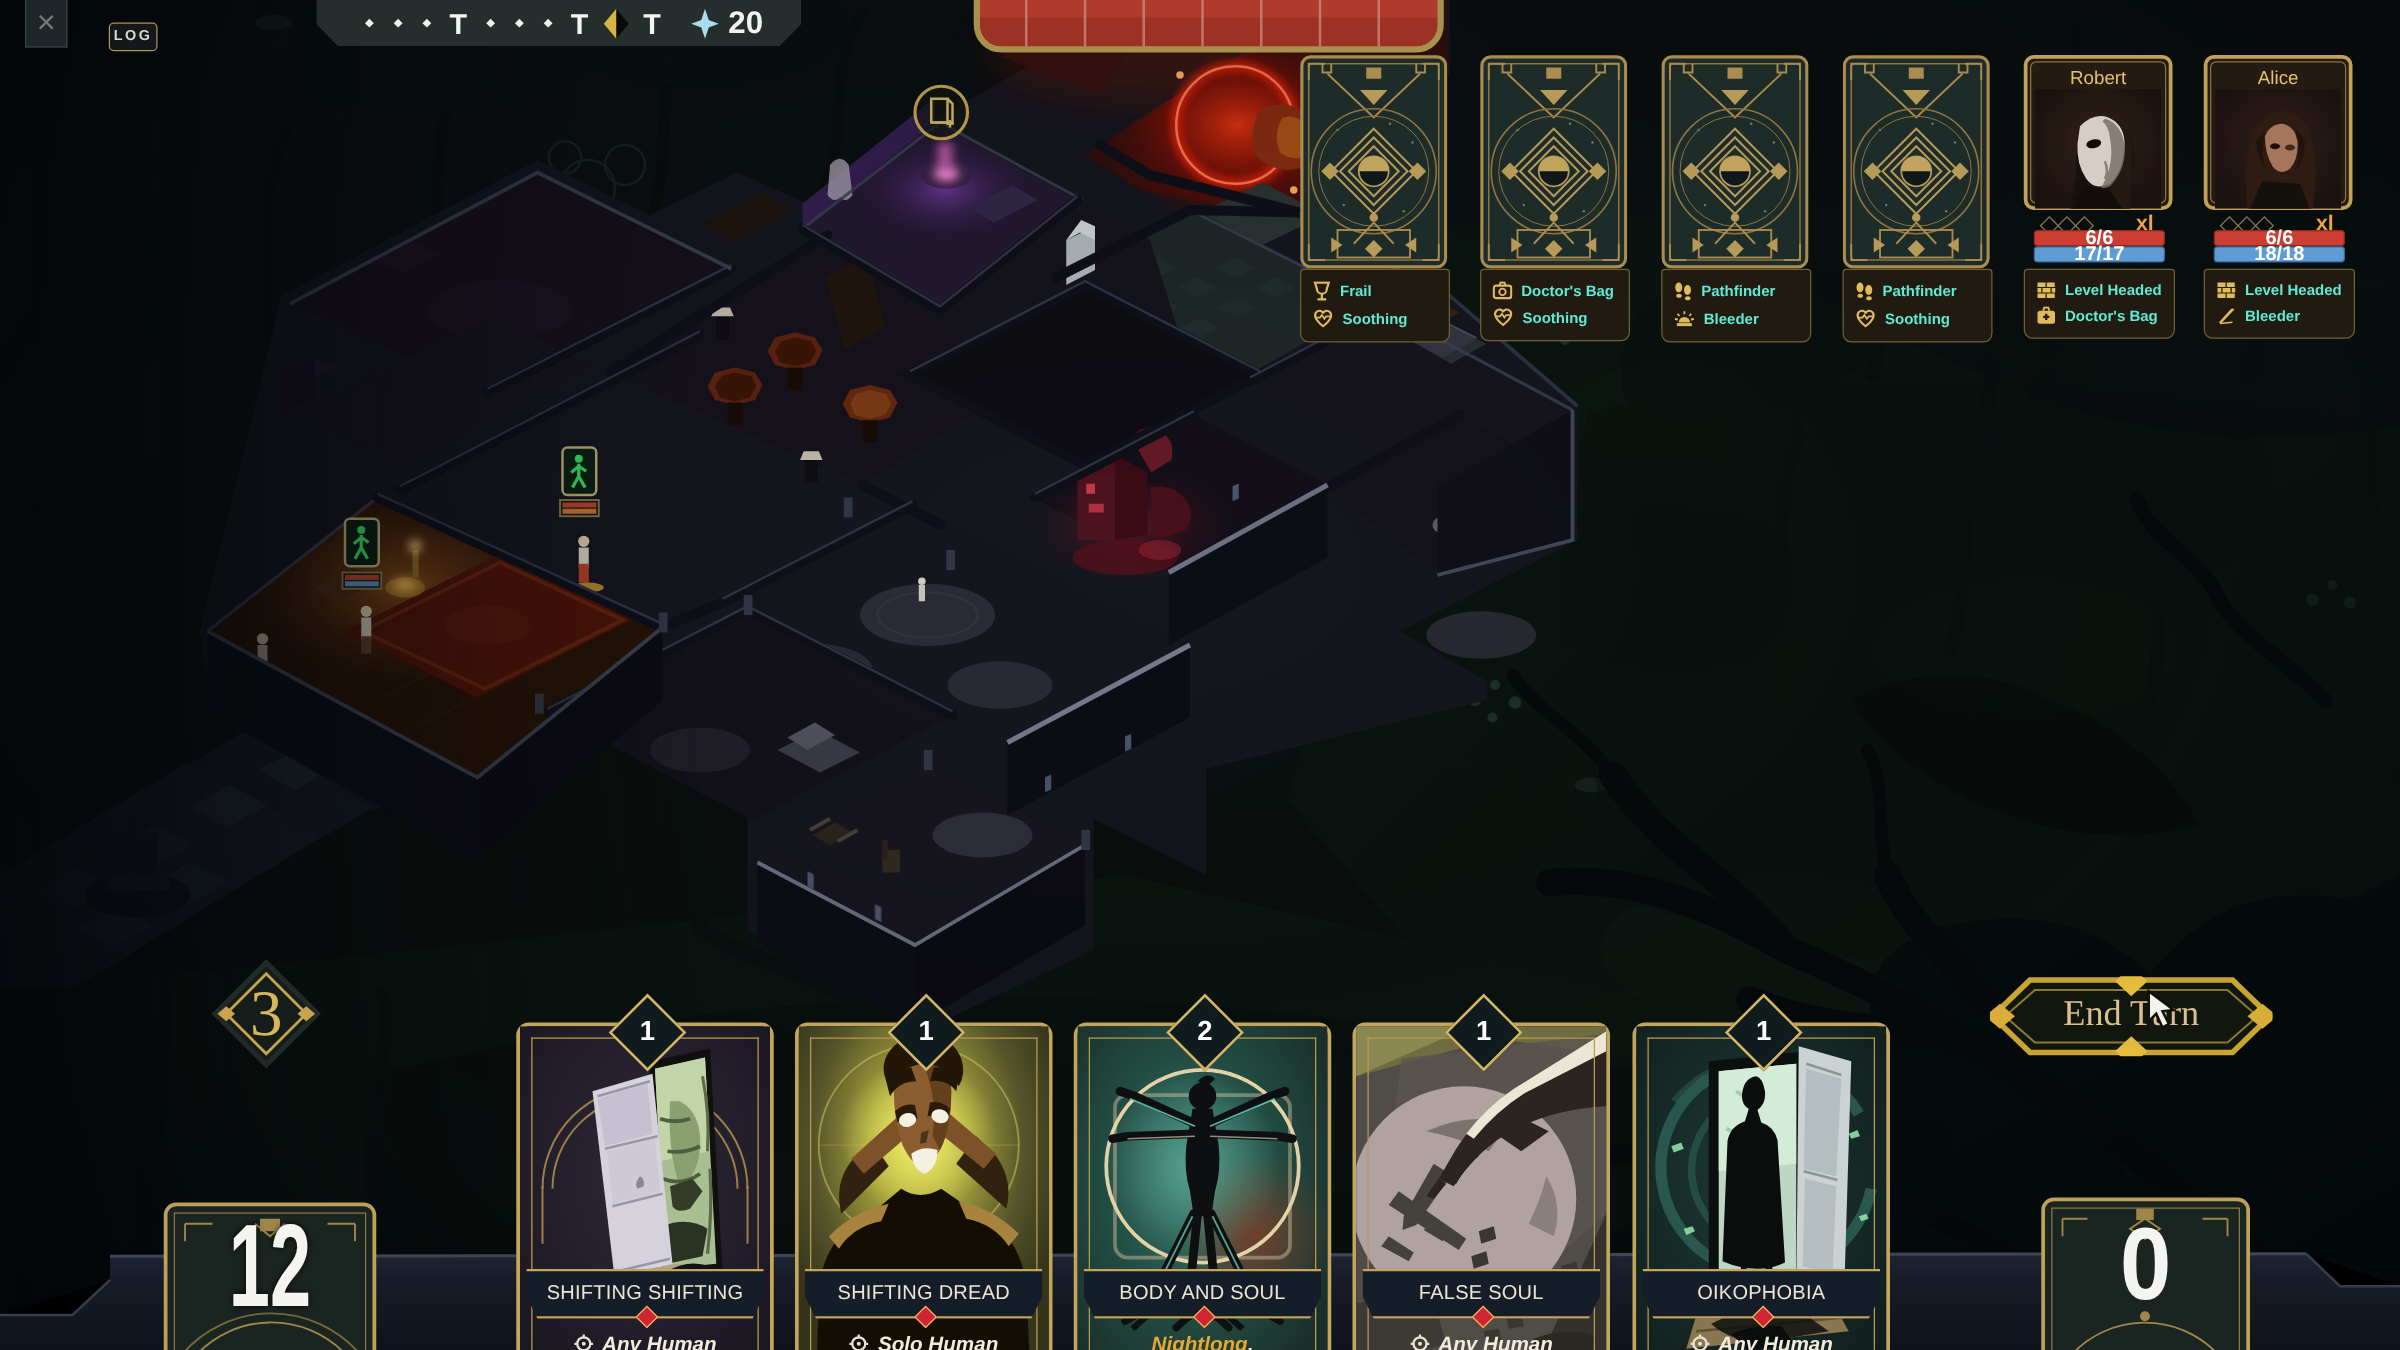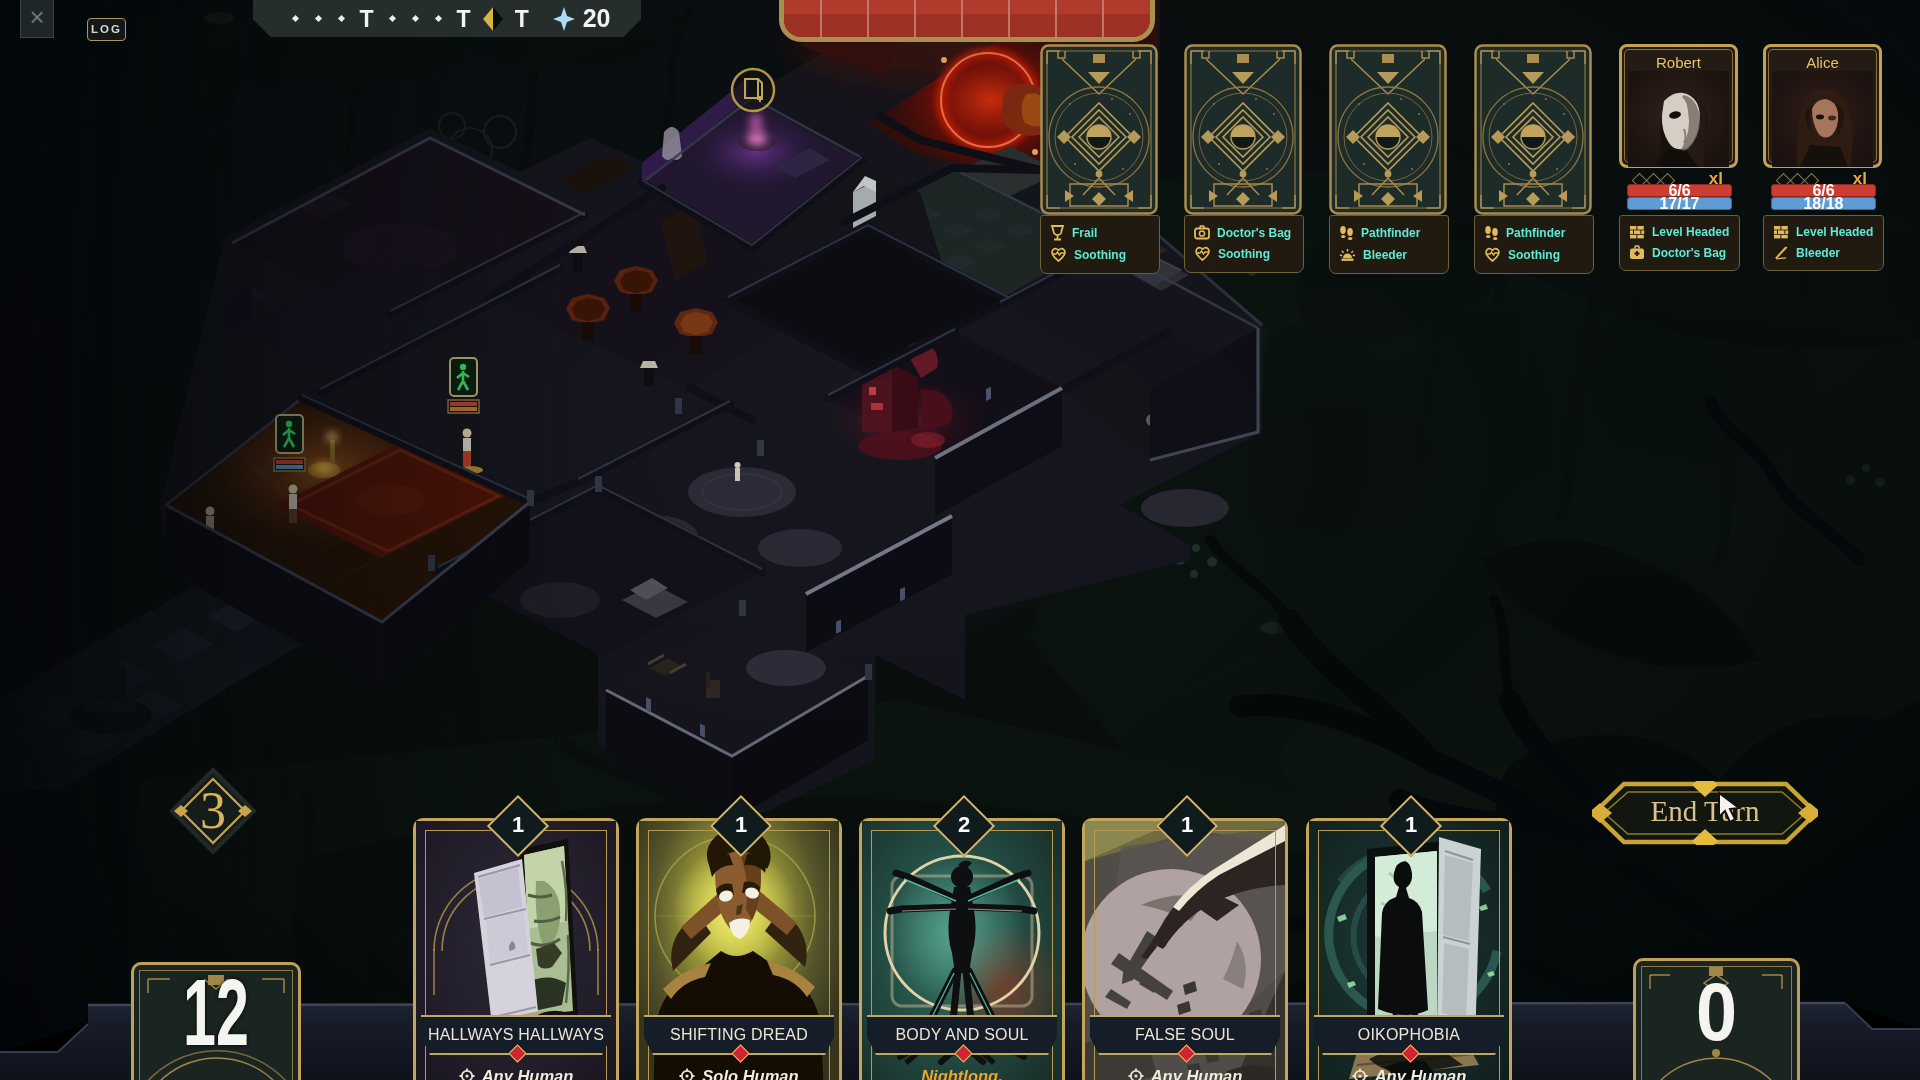--- a/index.html
+++ b/index.html
@@ -932,21 +932,21 @@
     <polygon points="58,52 106,38 122,190 76,204" fill="#d5d2dc"></polygon>
     <polygon points="62,58 102,46 106,86 68,96" fill="#c2bece" opacity="0.85"></polygon>
     <polygon points="70,100 108,90 112,132 74,142" fill="#c9c5d4" opacity="0.7"></polygon>
     <path d="M62,56 L104,44 M68,98 L110,88 M74,144 L114,134 M78,196 L120,186" stroke="#9a96a8" stroke-width="2" fill="none"></path>
     <path d="M96,120 q4,2 3,8 l-5,2 q-3,-4 2,-10" fill="#8a8698"></path>
     <polygon points="70,200 126,190 158,196 150,216 64,220" fill="#b0a284"></polygon>
     <path d="M74,204 q40,-8 70,-2 l-4,10 q-30,-4 -62,2 z" fill="#18141c" opacity="0.55"></path>
     <path d="M118,196 q16,-10 34,-4 l-6,14 q-16,-4 -28,-2 z" fill="#141018"></path>
   </svg>
   <div class="inframe"></div>
-  <div class="title">HALLWAYS HALLWAYS</div>
+  <div class="title">SHIFTING SHIFTING</div>
   <div class="gem"></div>
   <div class="sub"><svg width="16" height="16" viewBox="0 0 16 16" style="vertical-align:-2px;margin-right:7px">
           <circle cx="8" cy="8" r="5.2" fill="none" stroke="#e8e2d2" stroke-width="1.8"></circle>
           <circle cx="8" cy="8" r="1.6" fill="#e8e2d2"></circle>
           <path d="M8,0.5 v3 M8,12.5 v3 M0.5,8 h3 M12.5,8 h3" stroke="#e8e2d2" stroke-width="1.8"></path>
         </svg>Any Human</div>
 </div>
 
 <div class="abs handcard" style="left:636px">
   <div class="cost">

